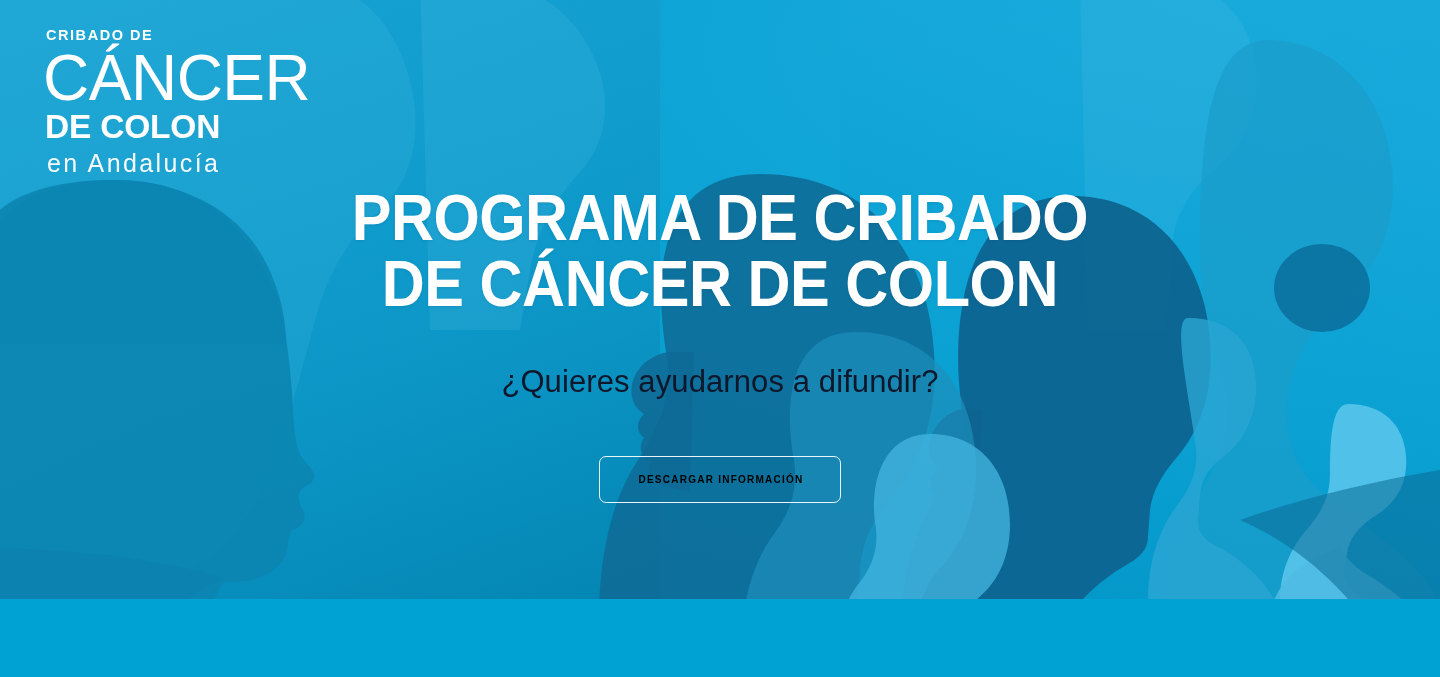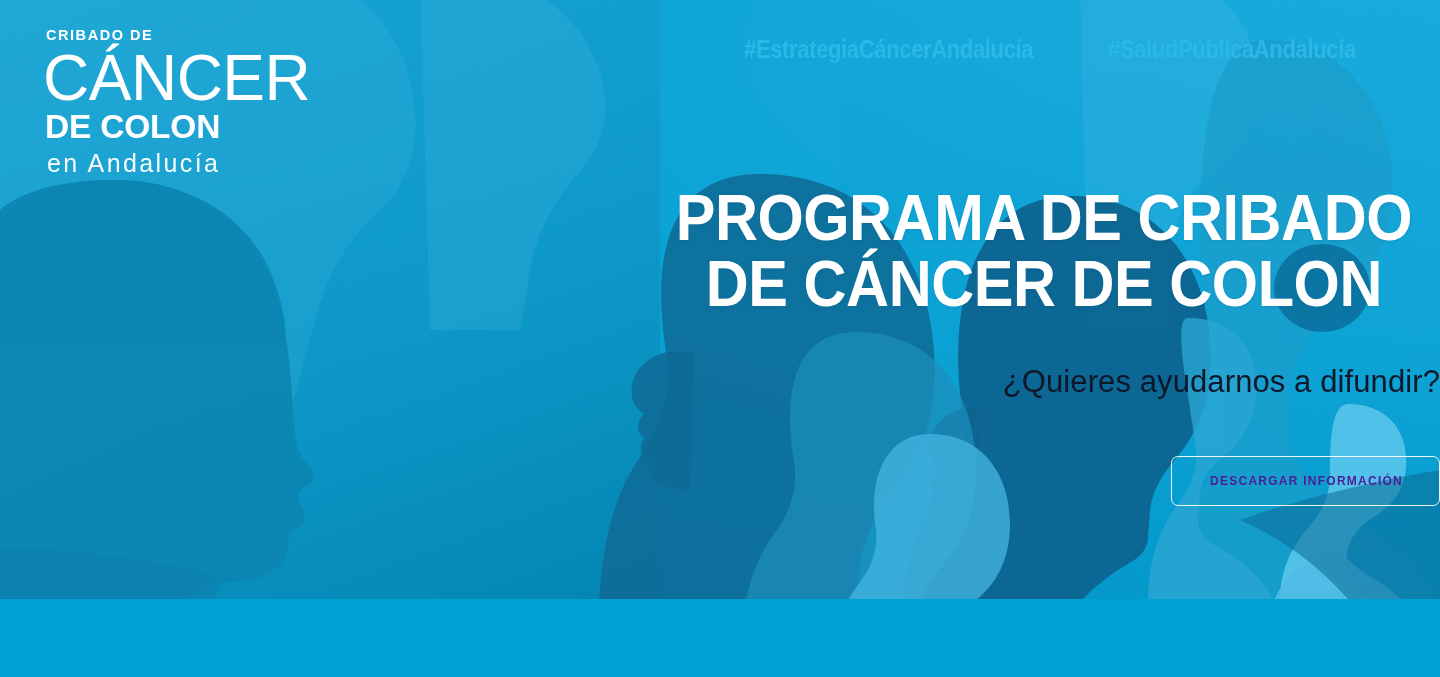--- a/index.html
+++ b/index.html
@@ -75,21 +75,21 @@
     letter-spacing:-0.4px;
     white-space:nowrap;
     transform:scaleX(.88);
     transform-origin:left center;
     cursor:pointer;
   }
 
   
   .hero {
     position:absolute; left:0; right:0; top:186px;
-    display:flex; flex-direction:column; align-items:flex-end;
+    display:flex; flex-direction:column; align-items:center;
     z-index:35;
     text-align:center;
   }
   .hero-title {
     color:#fff;
     font-weight:bold;
     font-size:64px;
     line-height:1.03;
     letter-spacing:-0.5px;
     transform:scaleX(.93);
@@ -101,23 +101,23 @@
     font-weight:300;
     font-size:31px;
     letter-spacing:.1px;
     margin-top:46px;
   }
   .cta-wrap { margin-top:56px; }
   .cta {
     display:inline-block;
     border:1.5px solid rgba(255,255,255,.92);
     border-radius:7px;
-    color:#4c1d95;
+    color:#000000;
     background:transparent;
-    font-size:12px;
+    font-size:10px;
     font-weight:bold;
     letter-spacing:1.25px;
     padding:17px 36px 17px 38px;
     cursor:pointer;
     font-family:"Liberation Sans", sans-serif;
   }
 </style>
 </head>
 <body>
 
@@ -213,24 +213,20 @@
              C1380,480 1310,496 1240,520 Z"></path>
   </svg>
 
   <div class="logo">
     <div class="logo-l1">CRIBADO DE</div>
     <div class="logo-l2">CÁNCER</div>
     <div class="logo-l3">DE COLON</div>
     <div class="logo-l4">en Andalucía</div>
   </div>
 
-  <div class="hashtags">
-    <span class="hashtag">#EstrategiaCáncerAndalucía</span>
-    <span class="hashtag">#SaludPúblicaAndalucía</span>
-  </div>
 
   <div class="hero">
     <h1 class="hero-title">PROGRAMA DE CRIBADO
 DE CÁNCER DE COLON</h1>
     <p class="hero-sub">¿Quieres ayudarnos a difundir?</p>
     <div class="cta-wrap">
       <button class="cta">DESCARGAR INFORMACIÓN</button>
     </div>
   </div>
 

